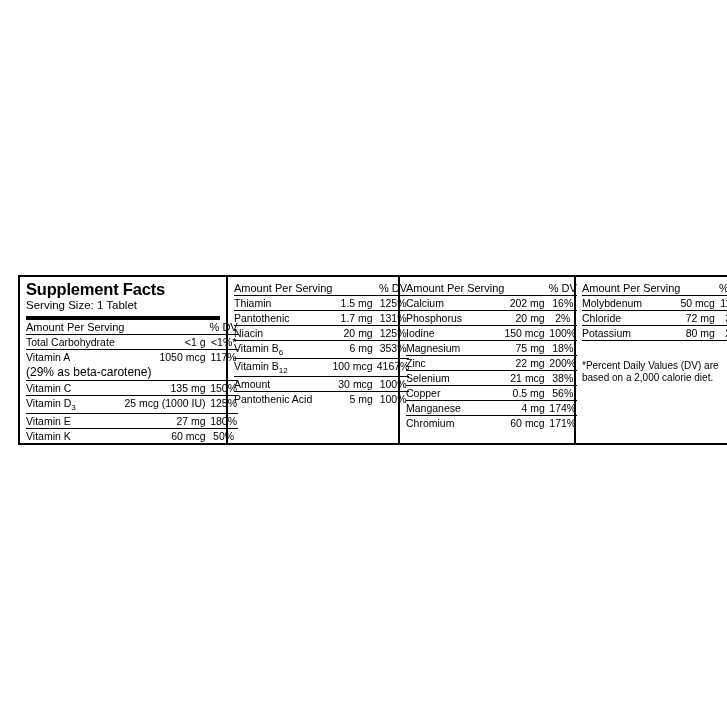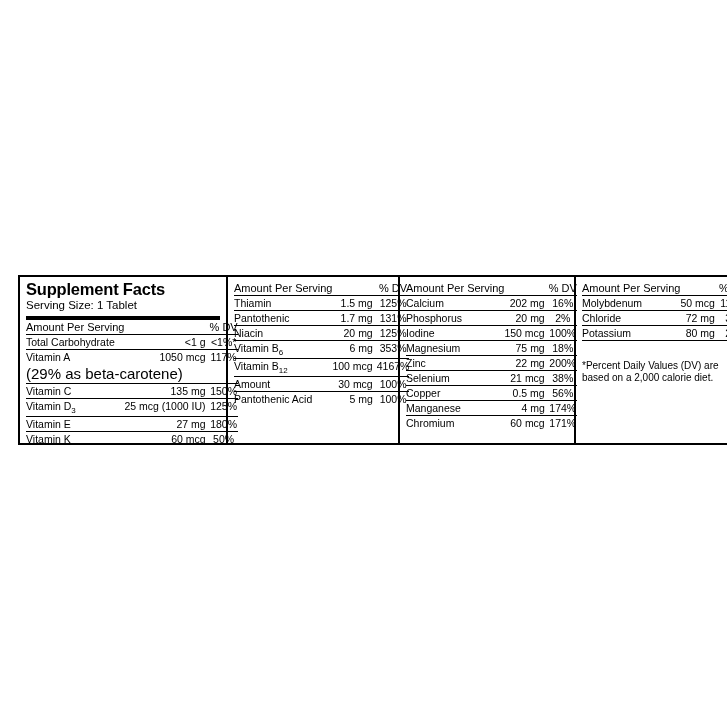--- a/index.html
+++ b/index.html
@@ -90,21 +90,21 @@
   }
   .hdr td {
     font-weight: normal;
     font-size: 11px;
     padding-bottom: 2px;
   }
   .nm { text-align: left; width: 52%; }
   .amt { text-align: right; width: 27%; padding-right: 4px !important; }
   .dv { text-align: center; width: 21%; }
   .sub {
-    font-size: 15px;
+    font-size: 12px;
     padding-left: 2px;
   }
   .sub-center {
     text-align: center;
     font-size: 10.2px;
   }
   .footnote {
     font-size: 10px;
     line-height: 1.2;
     margin-top: 16px;

